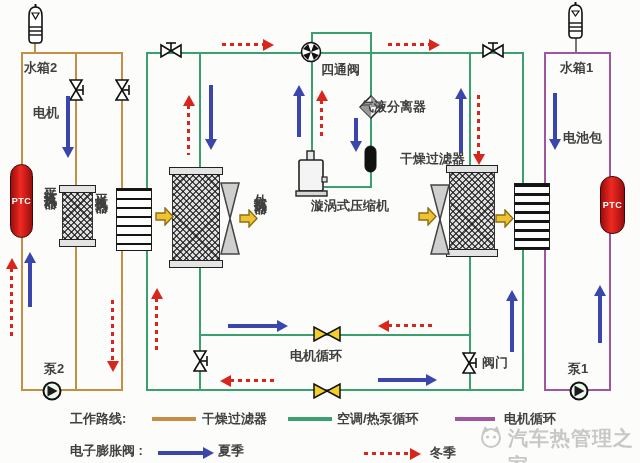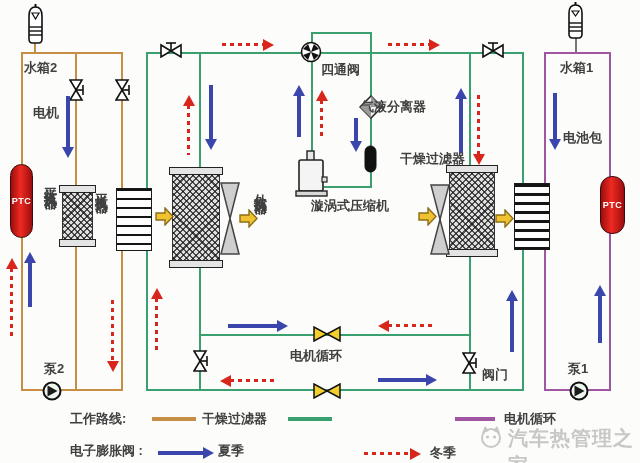--- a/index.html
+++ b/index.html
@@ -236,29 +236,30 @@
   <div class="lbl" style="left:33px;top:104px;">电机</div>
   <div class="lbl vert" style="left:41px;top:177px;">平行流换热器</div>
   <div class="lbl vert" style="left:92px;top:183px;">平板换热器</div>
   <div class="lbl" style="left:44px;top:360px;">泵2</div>
   <div class="lbl vert" style="left:251px;top:184px;">外部换热器</div>
   <div class="lbl" style="left:321px;top:61px;">四通阀</div>
   <div class="lbl" style="left:361px;top:98px;">气液分离器</div>
   <div class="lbl" style="left:400px;top:150px;">干燥过滤器</div>
   <div class="lbl" style="left:271px;top:197px;margin-left:40px;">漩涡式压缩机</div>
   <div class="lbl" style="left:290px;top:347px;">电机循环</div>
-  <div class="lbl" style="left:482px;top:366px;">阀门</div>
+  <div class="lbl" style="left:482px;top:354px;">阀门</div>
   <div class="lbl" style="left:560px;top:59px;">水箱1</div>
   <div class="lbl" style="left:563px;top:129px;">电池包</div>
   <div class="lbl" style="left:568px;top:360px;">泵1</div>
 
   <div class="lbl" style="left:70px;top:410px;">工作路线:</div>
   <div class="sw" style="left:152px;top:417px;width:44px;background:#c68e45;"></div>
   <div class="lbl" style="left:202px;top:410px;">干燥过滤器</div>
   <div class="sw" style="left:288px;top:417px;width:44px;background:#3aa070;"></div>
+  <div class="lbl" style="left:337px;top:410px;">空调/热泵循环</div>
   <div class="sw" style="left:455px;top:417px;width:40px;background:#9f55a0;"></div>
   <div class="lbl" style="left:504px;top:410px;">电机循环</div>
 
   <div class="lbl" style="left:70px;top:442px;">电子膨胀阀 :</div>
   <div class="ar h solid blue rightdir" style="left:158px;top:451px;width:46px;"></div>
   <div class="lbl" style="left:218px;top:442px;text-align:center;">夏季</div>
   <div class="ar h dash red rightdir" style="left:364px;top:452px;width:47px;"></div>
   <div class="lbl" style="left:430px;top:444px;">冬季</div>
 
   <svg class="cmp" style="left:476px;top:425px;z-index:6;" width="30" height="24" viewBox="0 0 30 24">

